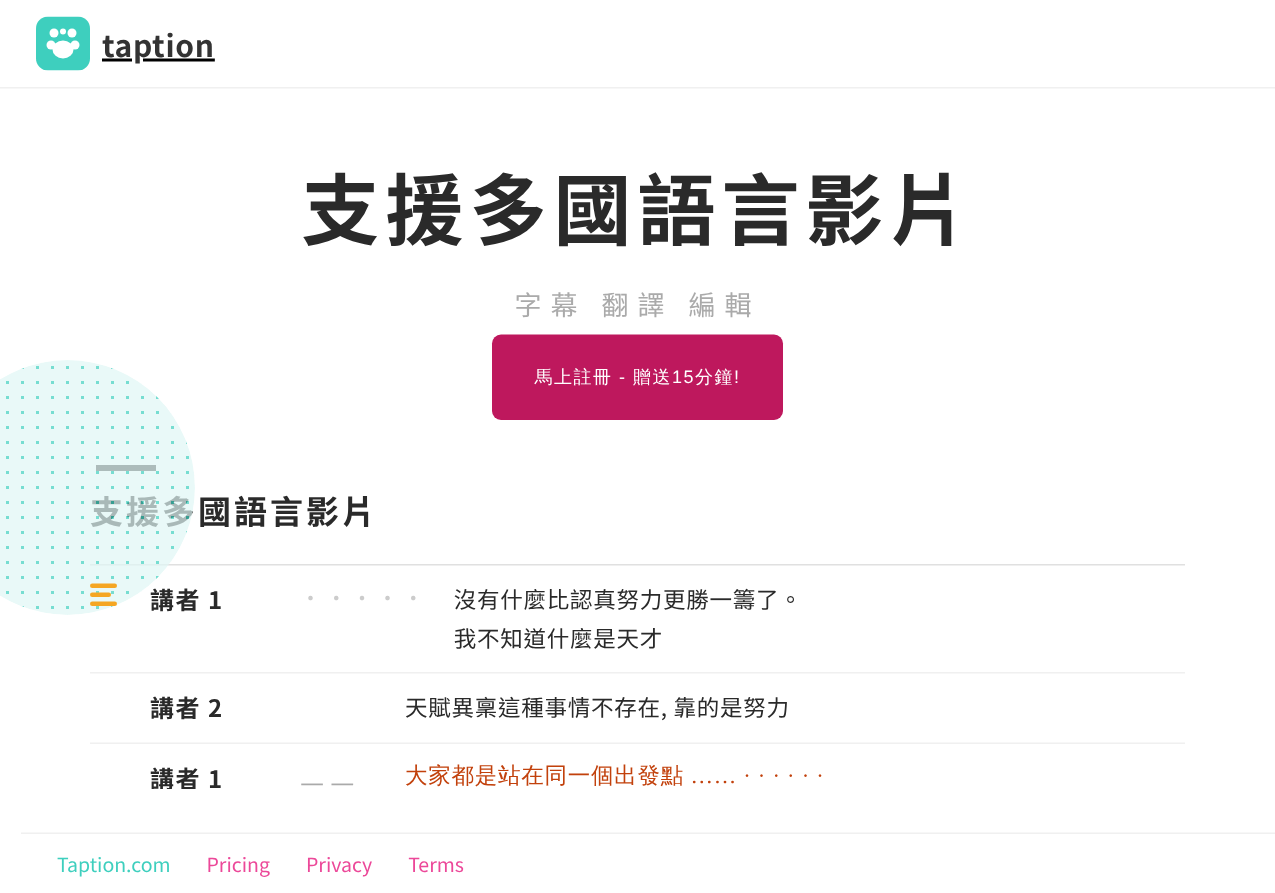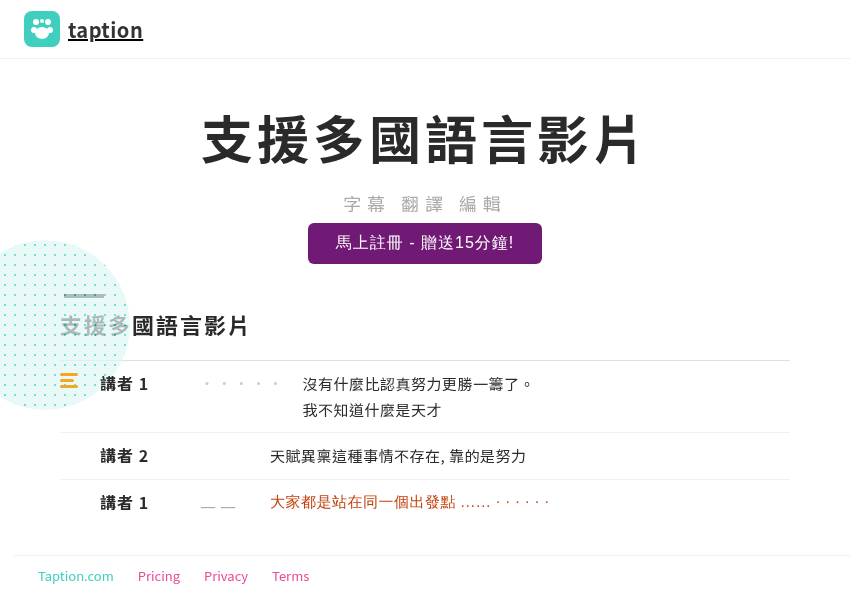--- a/index.html
+++ b/index.html
@@ -60,25 +60,25 @@
 
     .hero-subtitle {
       font-size: 18px;
       color: #aaaaaa;
       letter-spacing: 6px;
       margin-bottom: 7px;
     }
 
     .cta-button {
       display: inline-block;
-      background: #701a75;
+      background: #be185d;
       color: #ffffff;
-      font-size: 16px;
+      font-size: 12px;
       font-weight: 500;
-      padding: 10px 28px;
+      padding: 20px 28px;
       border-radius: 6px;
       border: none;
       cursor: pointer;
       letter-spacing: 1px;
     }
 
     
     .blob-decoration {
       position: absolute;
       left: -40px;

